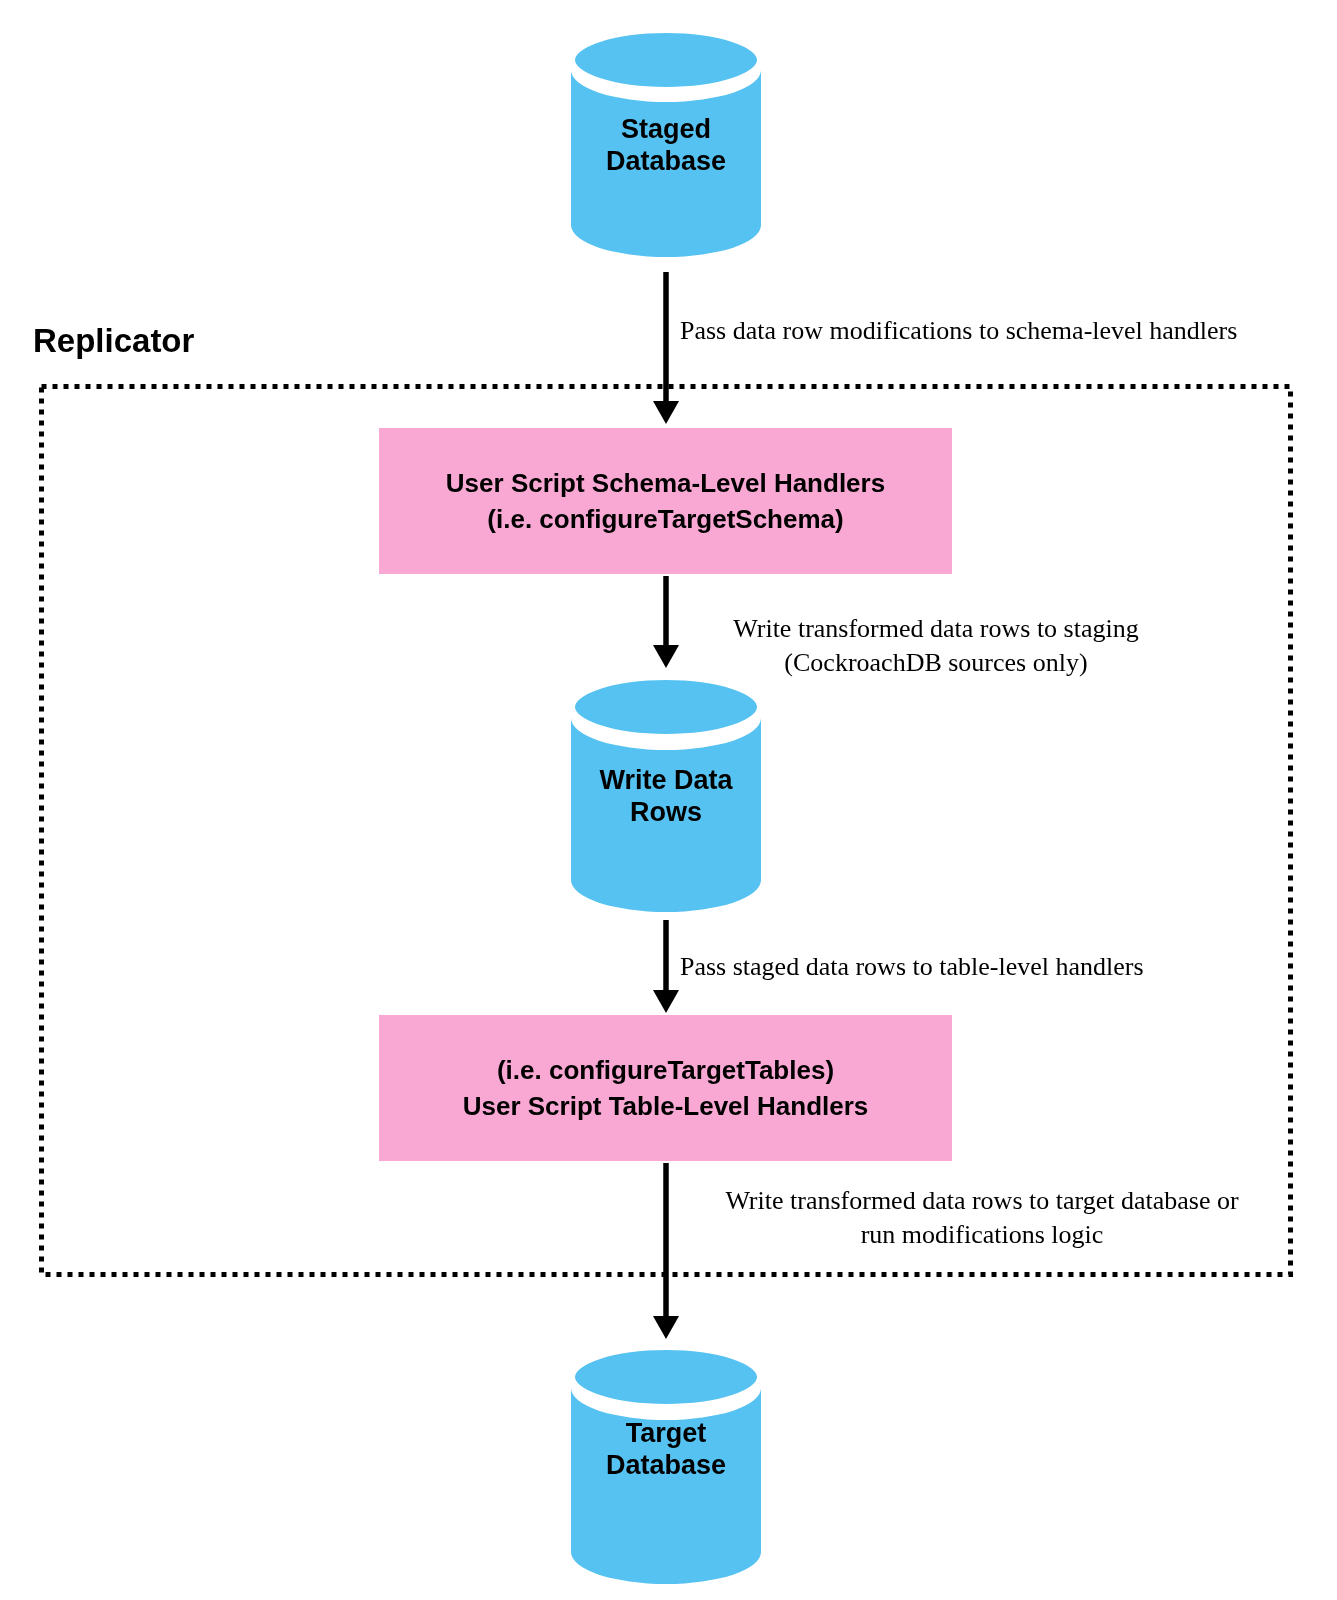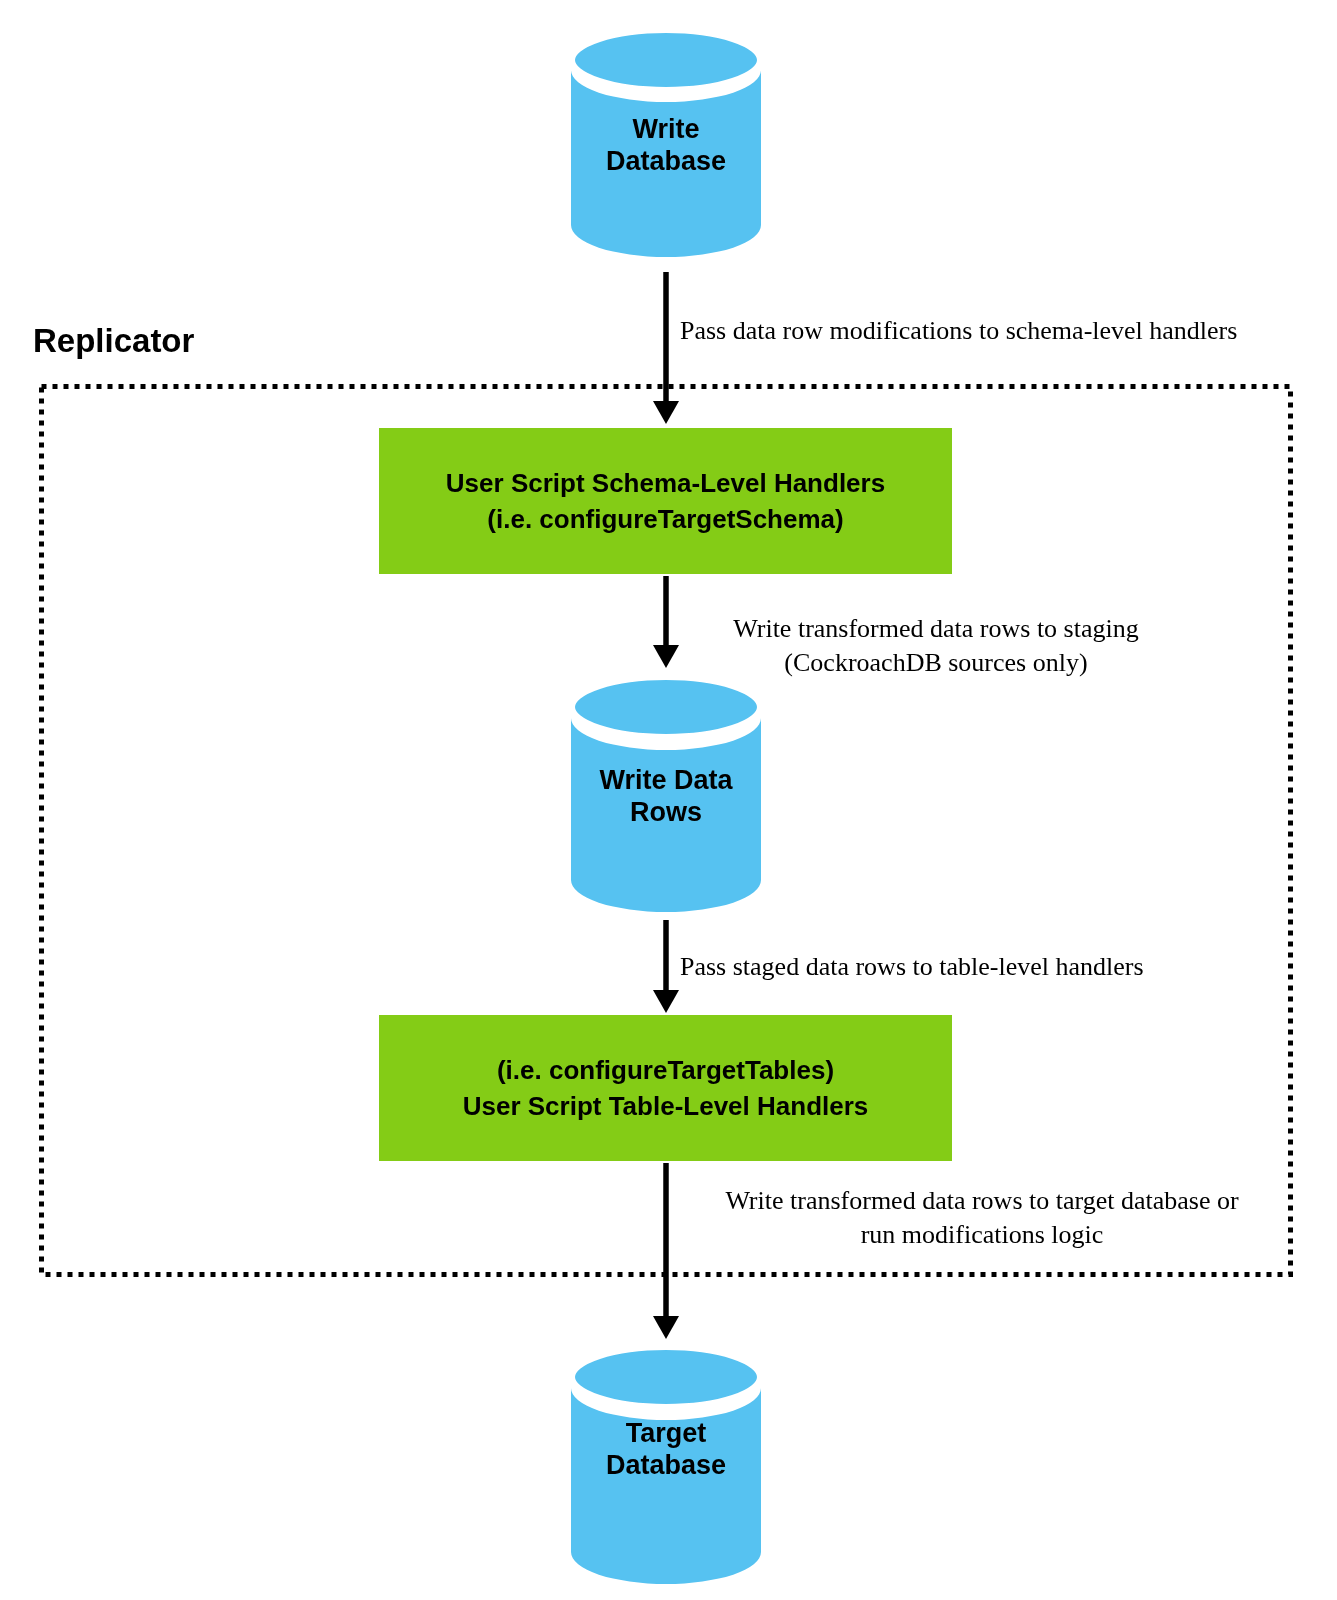--- a/index.html
+++ b/index.html
@@ -32,21 +32,21 @@
     text-align: center;
     font-weight: bold;
     font-size: 27px;
     line-height: 32px;
     padding-top: 8px;
   }
 
   
   .handler-box {
     position: absolute;
-    background: #84cc16;
+    background: #f9a8d4;
     display: flex;
     flex-direction: column;
     align-items: center;
     justify-content: center;
     text-align: center;
     font-weight: bold;
     font-size: 26px;
     line-height: 36px;
   }
 
@@ -88,21 +88,21 @@
 <body>
 
 <div class="canvas">
 
   <div class="cylinder" style="left:570px; top:24px; width:192px; height:234px">
     <svg width="192" height="234" viewBox="0 0 192 234">
       <path class="cyl-body" d="M1,46 A95,32 0 0 0 191,46 L191,201 A95,32 0 0 1 1,201 Z"></path>
       <ellipse class="cyl-cap" cx="96" cy="36" rx="95" ry="31"></ellipse>
     </svg>
     <div class="cyl-label">
-      <span>Write</span>
+      <span>Staged</span>
       <span>Database</span>
     </div>
   </div>
 
   <svg class="arrow" style="left:646px; top:272px" width="40" height="152" viewBox="0 0 40 152">
     <line x1="20" y1="0" x2="20" y2="131"></line>
     <polygon points="7,129 33,129 20,152"></polygon>
   </svg>
   <div class="edge-label" style="left:680px; top:314px">Pass data row modifications to schema-level handlers</div>
 

